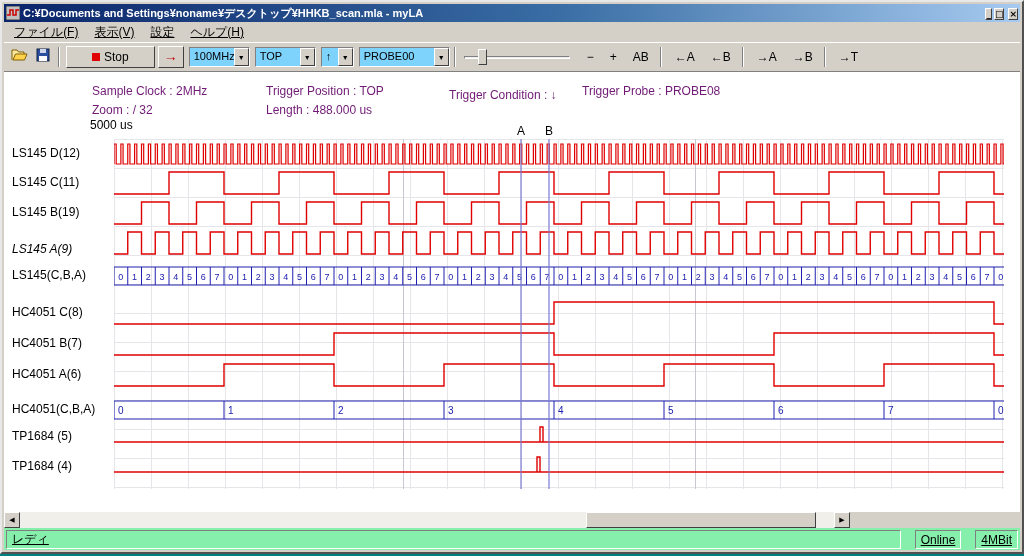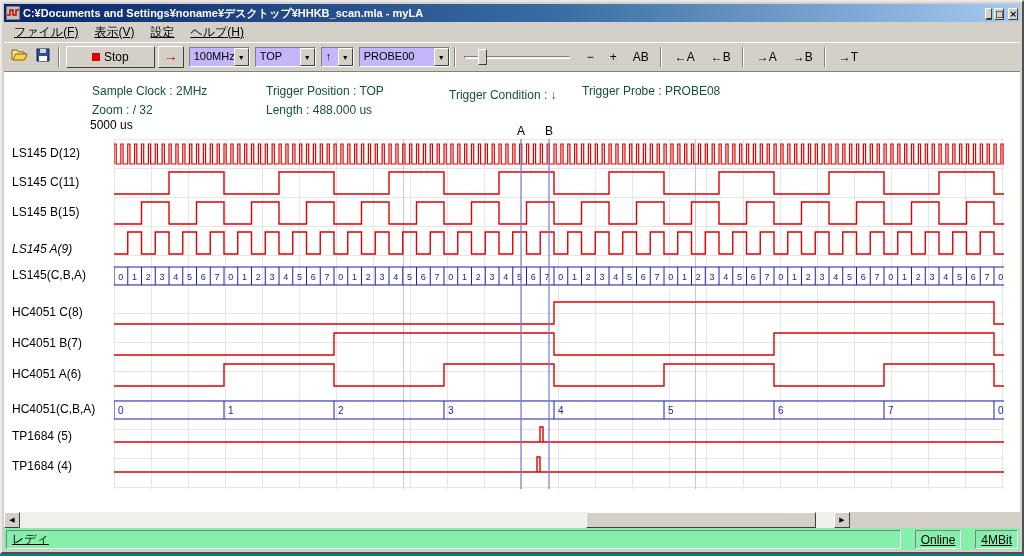--- a/index.html
+++ b/index.html
@@ -26,33 +26,33 @@
   
   .toolbar { height:29px; flex:0 0 29px; display:flex; align-items:center; padding:2px 4px;
     border-top:1px solid #fff; background:#d4d0c8; }
   .tool-sep { width:2px; height:20px; border-left:1px solid #808080; border-right:1px solid #fff; margin:0 4px; }
   .icon-btn { width:23px; height:22px; display:flex; align-items:center; justify-content:center; background:#d4d0c8; border:1px solid transparent; }
   .raised { border:1px solid; border-color:#fff #404040 #404040 #fff; background:#d4d0c8; }
   .stop-btn { height:22px; display:flex; align-items:center; gap:4px; padding:0 25px; font-size:12px; margin-left:2px; }
   .stop-square { width:8px; height:8px; background:#e00000; display:inline-block; }
   .run-btn { width:26px; height:22px; margin-left:3px; font-size:14px; font-weight:bold; color:#c00000; text-align:center; line-height:19px; }
   .combo { height:20px; display:inline-flex; margin-left:5px; border:1px solid; border-color:#808080 #fff #fff #808080; background:#fff; align-items:stretch; }
-  .combo-value { font-size:11px; padding:2px 4px 0 4px; background:#c4b5fd; white-space:nowrap; }
+  .combo-value { font-size:11px; padding:2px 4px 0 4px; background:#7dd3fc; white-space:nowrap; }
   .combo-arrow { width:15px; background:#d4d0c8; border:1px solid; border-color:#fff #404040 #404040 #fff;
     font-size:7px; display:flex; align-items:center; justify-content:center; color:#000; }
   .w62 .combo-value { width:44px; }
   .w34 .combo-value { width:16px; }
   .w76 .combo-value { width:74px; }
   .slider { width:106px; height:20px; position:relative; margin-left:4px; }
   .slider-track { position:absolute; left:0; right:0; top:9px; height:3px; border:1px solid; border-color:#808080 #fff #fff #808080; background:#eee; }
   .slider-thumb { position:absolute; left:14px; top:2px; width:9px; height:16px; background:#d4d0c8; border:1px solid; border-color:#fff #404040 #404040 #fff; }
   .flat-btn { padding:3px 6px; font-size:12px; background:#d4d0c8; border:1px solid transparent; margin-left:2px; white-space:nowrap; }
   
   .main { flex:1; background:#ffffff; position:relative; overflow:hidden; border-top:1px solid #808080; }
-  .itext { position:absolute; font-size:12px; color:#14532d; white-space:nowrap; }
+  .itext { position:absolute; font-size:12px; color:#701a75; white-space:nowrap; }
   .time-scale { position:absolute; left:86px; top:46px; font-size:12px; color:#000; }
   .marker-label { position:absolute; top:52px; font-size:12px; color:#000; }
   .ch-label { position:absolute; left:8px; font-size:12px; color:#000; white-space:nowrap; }
   #wave-svg { position:absolute; left:110px; top:67px; }
   
   .hscroll-row { flex:0 0 16px; display:flex; background:#d4d0c8; }
   .hscroll { width:846px; height:16px; position:relative; background:#f0efe9; }
   .sbtn { position:absolute; top:0; width:16px; height:16px; background:#d4d0c8; border:1px solid; border-color:#fff #404040 #404040 #fff;
     font-size:7px; display:flex; align-items:center; justify-content:center; color:#000; }
   .sbtn.left { left:0; } .sbtn.right { right:0; }
@@ -159,21 +159,21 @@
 
     <div id="timeline-layer">
       <span class="time-scale">5000 us</span>
     <span class="marker-label" style="left: 513px;">A</span>
         <span class="marker-label" style="left: 541px;">B</span>
       </div>
 
     <div id="channel-labels">
         <div class="ch-label" style="top: 74px;">LS145 D(12)</div>
         <div class="ch-label" style="top: 103px;">LS145 C(11)</div>
-        <div class="ch-label" style="top: 133px;">LS145 B(15)</div>
+        <div class="ch-label" style="top: 133px;">LS145 B(19)</div>
         <div class="ch-label" style="top: 170px; font-style: italic;">LS145 A(9)</div>
         <div class="ch-label" style="top: 196px;">LS145(C,B,A)</div>
         <div class="ch-label" style="top: 233px;">HC4051 C(8)</div>
         <div class="ch-label" style="top: 264px;">HC4051 B(7)</div>
         <div class="ch-label" style="top: 295px;">HC4051 A(6)</div>
         <div class="ch-label" style="top: 330px;">HC4051(C,B,A)</div>
         <div class="ch-label" style="top: 357px;">TP1684 (5)</div>
         <div class="ch-label" style="top: 387px;">TP1684 (4)</div>
       </div>
 

